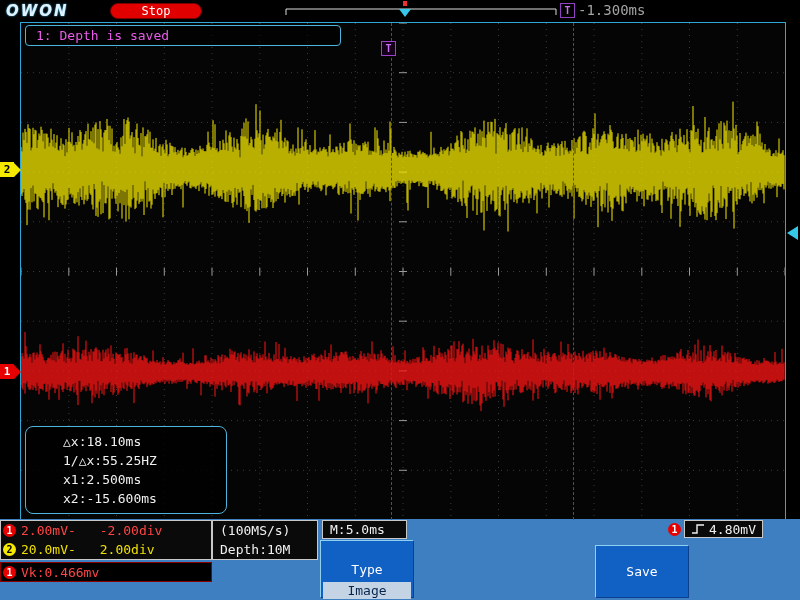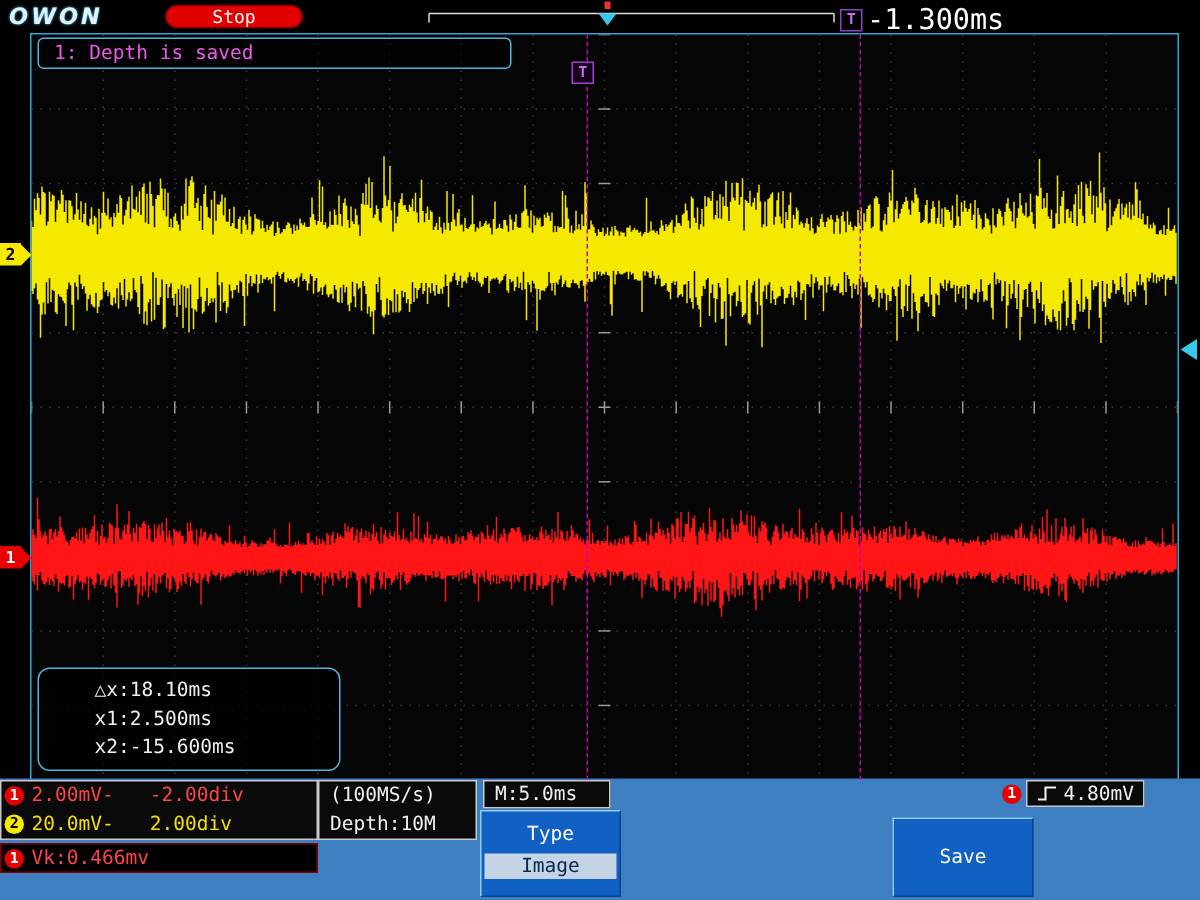--- a/index.html
+++ b/index.html
@@ -10,21 +10,21 @@
   .logo{position:absolute;left:6px;top:2px;color:#dff2ff;font-family:"DejaVu Sans",sans-serif;
         font-weight:bold;font-style:italic;font-size:15px;letter-spacing:2px;
         text-shadow:0 0 2px #49c3f0;}
   .stop-btn{position:absolute;left:110px;top:3px;width:92px;height:16px;background:#e00000;
         border:1px solid #7a0000;border-radius:8px;color:#fff;font-size:12px;line-height:13px;
         font-family:"DejaVu Sans Mono",monospace;padding:0;cursor:pointer;}
   .ruler{position:absolute;left:283px;top:0;}
   .trig-readout{position:absolute;left:560px;top:2px;display:flex;align-items:center;gap:3px;}
   .trig-t{display:inline-block;width:13px;height:13px;border:1px solid #9040c0;color:#c86ef0;
         font-size:10px;font-weight:bold;text-align:center;line-height:13px;}
-  .trig-val{color:#ffffff;font-size:19px;}
+  .trig-val{color:#a3a3a3;font-size:14px;}
   
   .scope{position:absolute;left:20px;top:22px;width:764px;height:497px;background:#050505;
         border:1px solid #2fa8d8;box-sizing:content-box;}
   .scope svg{position:absolute;left:0;top:0;}
   .cursor{position:absolute;top:0;bottom:0;width:0;border-left:1px dashed #c400c4;z-index:5;}
   .c1{left:370px;} .c2{left:552px;}
   .trig-pos{position:absolute;left:360px;top:18px;width:13px;height:13px;border:1px solid #a040d0;
         color:#c86ef0;background:#140018;font-size:10px;font-weight:bold;text-align:center;
         line-height:13px;z-index:6;}
   .msg-box{position:absolute;left:4px;top:2px;width:314px;height:19px;border:1px solid #4fb4dc;
@@ -62,21 +62,21 @@
   .acq-box{left:212px;top:1px;width:104px;height:38px;}
   .acq-box div{height:19px;line-height:19px;padding-left:7px;font-size:13px;}
   .tb-box{left:322px;top:1px;width:76px;height:17px;line-height:17px;padding-left:7px;font-size:13px;}
   .trig-group{position:absolute;left:668px;top:1px;display:flex;align-items:center;gap:3px;}
   .trig-lvl-box{display:flex;align-items:center;gap:4px;background:#0a0a0a;border:1px solid #c8c8c8;
         height:16px;padding:0 6px;font-size:13px;}
   .menu-btn{position:absolute;background:#1160c4;border:1px solid;cursor:pointer;
         border-color:#8fd0f0 #0c3f8e #0c3f8e #8fd0f0;color:#fff;
         font-family:"DejaVu Sans Mono",monospace;font-size:13px;text-align:center;}
   .type-btn{left:320px;top:21px;width:92px;height:56px;}
-  .type-btn .lbl{margin-top:8px;}
+  .type-btn .lbl{margin-top:21px;}
   .type-val{display:inline-block;margin-top:5px;background:#c4d4e4;color:#06264e;
         padding:1px 24px;font-size:13px;}
   .save-btn{left:595px;top:26px;width:92px;height:51px;line-height:51px;}
 </style>
 </head>
 <body>
 
 <div id="screen">
 
   <div class="topbar">
@@ -155,20 +155,21 @@
         <path d="M0 333.4L0 361.6M1 329.9L1 364.7M2 333.3L2 366.7M3 335.7L3 360.3M4 309.0L4 370.6M5 323.1L5 360.5M6 331.0L6 358.2M7 335.5L7 364.0M8 333.7L8 366.3M9 331.1L9 366.9M10 334.2L10 365.4M11 339.8L11 362.0M12 329.9L12 367.0M13 329.5L13 363.2M14 336.4L14 364.9M15 331.9L15 367.6M16 329.6L16 359.8M17 334.5L17 362.9M18 331.3L18 371.3M19 321.3L19 365.5M20 328.3L20 366.0M21 331.2L21 365.9M22 333.7L22 367.4M23 337.2L23 361.0M24 338.3L24 360.6M25 340.6L25 368.9M26 337.0L26 368.4M27 335.0L27 361.4M28 334.6L28 376.7M29 335.8L29 366.7M30 331.9L30 363.8M31 337.3L31 360.5M32 329.3L32 365.2M33 337.3L33 364.5M34 328.6L34 370.1M35 339.1L35 365.4M36 329.0L36 366.1M37 333.2L37 361.5M38 336.2L38 376.8M39 332.2L39 361.7M40 329.8L40 363.0M41 327.8L41 366.8M42 320.3L42 369.1M43 338.2L43 365.9M44 330.8L44 359.4M45 340.0L45 360.0M46 334.4L46 366.8M47 326.6L47 364.2M48 336.0L48 362.6M49 334.8L49 368.3M50 338.7L50 367.8M51 335.3L51 363.9M52 325.7L52 361.1M53 326.5L53 369.4M54 327.7L54 359.9M55 339.7L55 367.2M56 329.1L56 372.1M57 313.2L57 382.0M58 329.2L58 358.0M59 336.0L59 357.9M60 336.9L60 369.0M61 330.7L61 367.2M62 327.1L62 363.1M63 332.8L63 364.5M64 326.5L64 362.6M65 317.7L65 368.2M66 332.9L66 362.2M67 337.8L67 363.8M68 328.8L68 360.2M69 332.2L69 367.9M70 326.1L70 366.7M71 338.0L71 380.2M72 328.4L72 372.5M73 328.8L73 361.3M74 325.7L74 374.5M75 324.3L75 367.7M76 326.2L76 370.8M77 336.3L77 358.1M78 327.0L78 375.2M79 329.5L79 367.5M80 337.9L80 362.2M81 338.4L81 370.8M82 326.7L82 359.9M83 335.5L83 372.3M84 329.4L84 366.0M85 326.6L85 361.5M86 333.8L86 365.9M87 325.3L87 361.4M88 330.8L88 360.0M89 338.1L89 358.9M90 322.4L90 369.1M91 334.9L91 362.5M92 330.7L92 371.8M93 335.8L93 369.7M94 340.7L94 360.9M95 329.5L95 362.6M96 331.2L96 365.2M97 331.2L97 371.7M98 332.0L98 369.6M99 330.9L99 364.9M100 334.5L100 367.7M101 334.1L101 359.6M102 339.7L102 364.9M103 338.0L103 366.1M104 325.5L104 359.0M105 331.3L105 361.7M106 325.0L106 367.9M107 330.5L107 363.2M108 337.3L108 358.8M109 339.9L109 364.1M110 329.9L110 365.7M111 340.7L111 365.8M112 335.4L112 359.4M113 329.3L113 380.1M114 334.6L114 363.8M115 331.6L115 362.2M116 331.5L116 359.9M117 337.1L117 364.3M118 335.1L118 366.0M119 333.4L119 361.5M120 333.2L120 357.4M121 337.0L121 359.7M122 337.7L122 360.7M123 332.3L123 361.3M124 333.9L124 360.1M125 335.4L125 358.9M126 335.0L126 364.2M127 339.5L127 361.6M128 340.6L128 359.9M129 337.7L129 362.5M130 339.0L130 361.5M131 338.6L131 360.2M132 327.4L132 361.5M133 338.1L133 361.1M134 339.2L134 359.0M135 339.9L135 360.2M136 337.0L136 357.4M137 339.3L137 359.0M138 339.8L138 358.7M139 338.3L139 359.8M140 341.7L140 358.3M141 339.7L141 357.4M142 334.1L142 359.2M143 338.5L143 356.5M144 341.7L144 360.9M145 341.0L145 357.0M146 339.4L146 358.7M147 337.1L147 357.3M148 338.5L148 360.7M149 338.9L149 356.9M150 339.3L150 358.1M151 341.5L151 360.9M152 341.4L152 358.6M153 339.2L153 360.0M154 341.2L154 357.9M155 339.6L155 360.4M156 339.9L156 356.8M157 337.3L157 358.9M158 337.2L158 356.7M159 335.4L159 359.0M160 338.9L160 356.7M161 338.6L161 358.9M162 329.6L162 357.7M163 339.7L163 356.8M164 340.8L164 357.5M165 341.4L165 356.5M166 340.2L166 365.8M167 341.7L167 361.0M168 341.4L168 357.7M169 339.9L169 359.0M170 340.2L170 360.8M171 340.7L171 357.4M172 325.3L172 356.4M173 341.3L173 357.2M174 341.1L174 359.2M175 340.4L175 359.5M176 338.4L176 360.3M177 340.2L177 358.0M178 337.5L178 357.8M179 339.6L179 357.9M180 340.6L180 372.4M181 339.1L181 359.2M182 340.3L182 360.1M183 340.1L183 360.8M184 332.4L184 358.3M185 332.3L185 358.8M186 338.8L186 361.2M187 337.3L187 359.2M188 339.0L188 359.0M189 340.3L189 363.7M190 334.5L190 360.9M191 340.3L191 360.7M192 336.2L192 362.2M193 339.4L193 358.6M194 336.2L194 373.6M195 337.8L195 361.5M196 340.2L196 365.8M197 332.1L197 361.0M198 333.6L198 362.6M199 340.4L199 358.6M200 333.8L200 362.5M201 331.4L201 367.3M202 338.9L202 359.0M203 336.2L203 359.4M204 332.1L204 362.7M205 334.8L205 364.4M206 333.6L206 357.4M207 334.9L207 362.4M208 335.8L208 362.4M209 325.8L209 360.8M210 331.4L210 369.0M211 327.7L211 363.1M212 331.8L212 357.9M213 329.4L213 362.2M214 328.4L214 357.8M215 337.0L215 358.7M216 334.0L216 359.5M217 330.0L217 364.0M218 338.8L218 381.6M219 331.7L219 382.3M220 329.3L220 362.7M221 335.5L221 361.2M222 334.5L222 362.7M223 330.8L223 365.8M224 335.7L224 359.5M225 331.7L225 360.4M226 337.7L226 373.5M227 333.2L227 369.4M228 326.3L228 370.5M229 334.9L229 362.3M230 331.7L230 358.9M231 337.2L231 358.0M232 339.5L232 363.9M233 328.4L233 369.3M234 339.2L234 366.9M235 333.2L235 358.7M236 330.3L236 370.0M237 335.2L237 362.3M238 336.4L238 362.5M239 331.6L239 362.7M240 334.4L240 366.9M241 334.7L241 365.4M242 331.4L242 363.7M243 337.4L243 360.6M244 318.5L244 363.2M245 333.7L245 358.6M246 337.4L246 370.4M247 336.0L247 360.5M248 329.9L248 358.5M249 336.8L249 364.5M250 335.4L250 366.9M251 337.6L251 365.7M252 338.9L252 364.9M253 331.4L253 362.3M254 337.1L254 359.9M255 319.0L255 360.4M256 335.9L256 361.5M257 336.2L257 359.0M258 320.9L258 361.2M259 337.9L259 360.4M260 336.1L260 359.4M261 338.9L261 360.1M262 333.2L262 360.5M263 334.8L263 364.1M264 324.8L264 360.2M265 335.7L265 360.9M266 333.7L266 360.5M267 339.9L267 362.5M268 336.3L268 357.6M269 336.2L269 362.2M270 333.2L270 361.7M271 337.5L271 361.9M272 336.0L272 358.2M273 334.3L273 362.9M274 335.0L274 363.3M275 337.7L275 362.4M276 336.0L276 378.0M277 339.4L277 360.9M278 334.3L278 360.8M279 336.9L279 360.8M280 339.1L280 360.7M281 339.7L281 363.2M282 338.9L282 360.4M283 333.3L283 361.9M284 337.5L284 360.1M285 335.1L285 364.7M286 339.6L286 358.8M287 334.7L287 362.9M288 334.2L288 357.5M289 337.2L289 362.3M290 337.2L290 362.7M291 331.6L291 359.1M292 332.9L292 360.5M293 330.7L293 356.7M294 334.1L294 360.8M295 337.4L295 365.9M296 334.6L296 366.1M297 334.8L297 359.4M298 333.2L298 377.8M299 339.1L299 362.0M300 331.4L300 359.3M301 332.5L301 361.8M302 335.9L302 365.0M303 336.6L303 357.1M304 327.2L304 363.3M305 334.0L305 364.4M306 336.3L306 366.9M307 333.9L307 360.3M308 330.0L308 365.1M309 337.5L309 360.1M310 321.5L310 366.5M311 339.0L311 360.9M312 335.9L312 366.1M313 332.8L313 362.4M314 334.8L314 364.1M315 329.3L315 364.8M316 332.7L316 360.1M317 338.0L317 364.3M318 333.2L318 360.9M319 331.9L319 365.0M320 329.0L320 369.9M321 329.0L321 360.1M322 330.2L322 365.3M323 331.5L323 360.4M324 328.8L324 363.9M325 328.4L325 365.2M326 331.6L326 361.0M327 334.6L327 361.2M328 337.8L328 359.7M329 333.6L329 371.0M330 338.0L330 361.0M331 337.0L331 361.2M332 333.0L332 359.7M333 336.1L333 370.2M334 334.7L334 366.2M335 337.0L335 358.9M336 336.9L336 359.5M337 335.2L337 370.5M338 337.4L338 367.3M339 331.3L339 367.8M340 328.0L340 361.3M341 332.9L341 369.7M342 336.0L342 367.6M343 330.4L343 367.4M344 334.2L344 367.3M345 333.5L345 365.1M346 336.7L346 360.5M347 329.8L347 380.4M348 338.6L348 365.0M349 331.1L349 363.5M350 335.4L350 360.7M351 318.4L351 365.8M352 336.3L352 362.7M353 330.5L353 364.1M354 331.5L354 362.5M355 336.3L355 370.4M356 337.9L356 367.2M357 330.9L357 362.7M358 337.2L358 357.8M359 334.6L359 359.3M360 327.2L360 361.1M361 330.5L361 361.0M362 335.4L362 361.2M363 333.4L363 364.9M364 332.8L364 362.0M365 336.8L365 363.0M366 335.1L366 362.3M367 338.4L367 364.0M368 336.7L368 359.6M369 339.8L369 357.4M370 337.4L370 360.5M371 337.2L371 360.2M372 323.2L372 358.8M373 339.6L373 361.4M374 332.2L374 363.4M375 338.8L375 365.1M376 339.7L376 358.4M377 337.5L377 360.8M378 336.8L378 359.7M379 340.2L379 362.0M380 337.7L380 358.6M381 337.5L381 360.5M382 338.9L382 362.0M383 337.3L383 361.8M384 327.4L384 356.7M385 340.5L385 357.7M386 337.8L386 367.2M387 339.1L387 358.1M388 340.6L388 360.6M389 336.7L389 358.4M390 340.8L390 359.7M391 338.5L391 361.1M392 335.9L392 358.3M393 339.7L393 357.9M394 335.8L394 358.2M395 340.0L395 363.8M396 334.2L396 362.0M397 335.5L397 360.6M398 333.8L398 361.0M399 339.2L399 360.1M400 340.4L400 360.2M401 338.1L401 363.7M402 324.3L402 358.6M403 326.9L403 362.3M404 338.1L404 359.2M405 334.8L405 364.1M406 335.5L406 362.7M407 338.2L407 375.7M408 337.6L408 363.6M409 337.8L409 366.8M410 332.1L410 363.9M411 340.0L411 359.9M412 333.7L412 360.1M413 322.8L413 368.6M414 334.2L414 362.9M415 336.4L415 368.5M416 332.0L416 370.0M417 332.1L417 371.4M418 324.9L418 357.9M419 329.5L419 362.1M420 334.1L420 362.4M421 330.4L421 370.9M422 333.4L422 364.1M423 336.1L423 370.5M424 328.9L424 370.1M425 331.9L425 371.4M426 339.4L426 363.3M427 326.1L427 364.7M428 327.7L428 361.4M429 335.8L429 376.0M430 322.6L430 361.9M431 322.4L431 367.7M432 335.1L432 371.9M433 318.4L433 369.5M434 338.4L434 361.9M435 334.9L435 364.2M436 326.1L436 371.5M437 326.3L437 369.3M438 318.1L438 364.6M439 331.9L439 369.4M440 328.6L440 363.7M441 322.5L441 357.8M442 320.7L442 379.3M443 334.3L443 377.8M444 340.1L444 368.1M445 331.5L445 372.1M446 328.5L446 369.2M447 330.1L447 380.7M448 325.5L448 362.7M449 332.4L449 372.5M450 337.5L450 369.9M451 333.4L451 381.0M452 315.8L452 364.8M453 328.4L453 377.5M454 331.4L454 365.0M455 323.7L455 378.4M456 324.0L456 377.2M457 338.1L457 363.7M458 336.0L458 369.0M459 331.8L459 382.5M460 337.3L460 388.1M461 322.6L461 380.4M462 334.8L462 370.9M463 335.9L463 370.5M464 329.9L464 374.0M465 335.5L465 377.9M466 337.0L466 358.9M467 322.4L467 373.3M468 326.7L468 369.0M469 331.5L469 375.4M470 327.0L470 361.5M471 331.8L471 370.0M472 325.9L472 374.0M473 317.2L473 367.7M474 324.6L474 373.6M475 327.2L475 359.0M476 326.8L476 359.4M477 319.6L477 363.2M478 331.3L478 366.9M479 334.4L479 367.3M480 320.6L480 363.8M481 335.3L481 357.8M482 321.2L482 376.5M483 334.0L483 383.8M484 339.0L484 359.1M485 328.6L485 367.5M486 331.2L486 370.1M487 324.5L487 377.3M488 326.6L488 366.9M489 325.2L489 363.6M490 328.7L490 367.2M491 337.0L491 362.8M492 338.0L492 372.2M493 340.2L493 366.9M494 334.9L494 360.8M495 331.0L495 366.5M496 327.2L496 356.9M497 327.9L497 362.7M498 332.0L498 363.2M499 337.1L499 369.3M500 335.6L500 370.2M501 326.2L501 368.9M502 332.7L502 369.4M503 331.0L503 364.0M504 331.6L504 361.6M505 335.4L505 362.3M506 330.8L506 367.4M507 328.9L507 357.8M508 336.2L508 366.1M509 333.0L509 363.6M510 334.6L510 367.2M511 335.3L511 358.7M512 316.4L512 377.6M513 336.1L513 370.2M514 329.7L514 360.8M515 331.5L515 362.3M516 338.3L516 365.8M517 335.3L517 376.0M518 338.8L518 363.6M519 337.6L519 363.2M520 329.0L520 361.1M521 333.3L521 357.4M522 339.3L522 364.6M523 325.7L523 357.1M524 332.1L524 357.4M525 340.4L525 363.5M526 332.1L526 357.6M527 328.7L527 365.8M528 330.6L528 363.3M529 334.0L529 358.7M530 338.3L530 361.4M531 333.5L531 358.2M532 331.3L532 359.4M533 330.2L533 366.1M534 330.1L534 370.2M535 333.4L535 369.3M536 336.6L536 361.0M537 338.2L537 362.9M538 332.1L538 365.0M539 338.7L539 364.5M540 318.5L540 365.8M541 333.8L541 367.0M542 329.7L542 361.1M543 332.2L543 357.3M544 331.1L544 366.8M545 336.3L545 363.3M546 332.3L546 368.9M547 320.9L547 362.2M548 328.9L548 362.9M549 335.7L549 361.6M550 330.4L550 370.0M551 331.4L551 368.1M552 340.2L552 365.2M553 337.5L553 364.3M554 328.5L554 370.0M555 332.3L555 357.3M556 333.0L556 366.5M557 336.8L557 371.4M558 330.0L558 364.7M559 333.1L559 359.6M560 334.8L560 359.9M561 336.4L561 364.7M562 327.8L562 363.0M563 334.2L563 359.8M564 339.0L564 361.2M565 332.5L565 361.3M566 330.9L566 364.5M567 335.6L567 364.0M568 329.8L568 361.8M569 331.5L569 357.6M570 329.2L570 368.3M571 338.9L571 369.2M572 327.8L572 367.1M573 332.6L573 369.8M574 335.7L574 368.2M575 327.6L575 363.1M576 329.7L576 371.0M577 334.7L577 359.9M578 335.1L578 362.0M579 328.2L579 376.7M580 334.8L580 360.9M581 334.0L581 363.6M582 333.6L582 364.2M583 324.7L583 363.6M584 336.9L584 362.3M585 329.7L585 361.5M586 336.5L586 368.6M587 335.2L587 359.0M588 333.7L588 359.6M589 329.1L589 370.0M590 332.9L590 363.3M591 335.0L591 375.5M592 334.3L592 369.8M593 334.5L593 362.1M594 331.0L594 362.2M595 331.6L595 365.8M596 334.6L596 365.3M597 336.8L597 365.4M598 333.1L598 363.4M599 336.4L599 361.0M600 337.9L600 359.9M601 333.9L601 364.1M602 338.4L602 360.7M603 334.3L603 358.9M604 338.8L604 364.2M605 336.8L605 362.6M606 338.4L606 359.5M607 336.9L607 365.8M608 335.5L608 360.7M609 334.8L609 357.2M610 338.5L610 361.7M611 340.5L611 360.9M612 335.8L612 360.9M613 336.6L613 359.9M614 336.2L614 361.3M615 336.4L615 359.3M616 337.8L616 362.4M617 338.8L617 366.6M618 336.0L618 362.7M619 338.1L619 359.9M620 337.2L620 360.9M621 341.2L621 362.7M622 338.3L622 358.5M623 339.0L623 362.5M624 338.6L624 357.9M625 339.3L625 360.5M626 336.7L626 362.9M627 338.4L627 362.8M628 336.9L628 361.2M629 338.2L629 362.6M630 337.4L630 361.0M631 334.5L631 360.7M632 338.2L632 358.2M633 340.7L633 359.4M634 337.8L634 361.2M635 338.4L635 358.6M636 340.3L636 362.3M637 337.2L637 359.6M638 336.7L638 360.4M639 338.1L639 358.7M640 333.1L640 364.0M641 336.8L641 365.9M642 332.1L642 363.9M643 337.4L643 365.1M644 332.1L644 362.8M645 337.6L645 361.8M646 337.4L646 359.3M647 333.8L647 361.3M648 335.1L648 365.6M649 333.9L649 361.6M650 336.1L650 360.5M651 333.4L651 363.5M652 336.5L652 358.9M653 333.8L653 363.0M654 335.3L654 362.9M655 336.0L655 363.6M656 329.7L656 366.3M657 330.5L657 360.5M658 335.6L658 366.6M659 328.5L659 360.9M660 326.0L660 361.0M661 335.6L661 359.5M662 333.2L662 370.7M663 336.1L663 360.4M664 335.3L664 367.6M665 337.7L665 371.3M666 331.5L666 360.3M667 327.0L667 369.6M668 336.0L668 370.2M669 332.9L669 363.0M670 334.6L670 370.4M671 339.3L671 364.4M672 329.4L672 369.9M673 336.4L673 372.6M674 321.5L674 372.5M675 331.3L675 368.0M676 338.8L676 366.9M677 316.6L677 369.2M678 337.8L678 374.2M679 338.2L679 368.2M680 327.2L680 362.4M681 338.1L681 362.6M682 340.1L682 359.5M683 322.5L683 364.7M684 338.6L684 361.5M685 336.7L685 374.4M686 332.9L686 366.2M687 328.3L687 371.1M688 334.3L688 366.1M689 322.1L689 377.0M690 328.4L690 378.3M691 337.6L691 363.0M692 333.3L692 359.9M693 328.2L693 361.5M694 334.9L694 363.2M695 327.0L695 366.1M696 338.0L696 363.5M697 337.2L697 364.3M698 336.2L698 367.6M699 334.8L699 369.8M700 338.2L700 363.0M701 322.5L701 372.4M702 331.7L702 363.7M703 332.5L703 367.5M704 329.2L704 361.2M705 339.4L705 358.8M706 330.5L706 368.1M707 328.7L707 364.4M708 336.6L708 367.3M709 329.9L709 362.7M710 333.3L710 360.1M711 339.2L711 368.7M712 339.7L712 356.9M713 338.8L713 363.2M714 329.9L714 364.1M715 334.1L715 364.2M716 338.2L716 359.3M717 334.1L717 364.6M718 340.2L718 359.0M719 334.3L719 363.1M720 340.6L720 360.2M721 335.4L721 359.7M722 335.4L722 357.7M723 334.6L723 363.0M724 336.8L724 360.4M725 336.0L725 361.2M726 336.3L726 359.3M727 338.6L727 362.3M728 335.9L728 360.2M729 338.7L729 360.6M730 338.1L730 357.7M731 340.9L731 358.6M732 341.1L732 358.0M733 340.9L733 359.2M734 338.6L734 358.8M735 341.5L735 357.4M736 337.1L736 358.3M737 341.8L737 357.1M738 337.6L738 359.3M739 339.8L739 359.2M740 340.8L740 358.2M741 339.4L741 357.7M742 340.1L742 360.3M743 335.0L743 359.7M744 337.6L744 358.7M745 337.6L745 357.3M746 337.7L746 356.9M747 337.9L747 360.7M748 338.7L748 359.1M749 339.5L749 360.2M750 340.6L750 358.3M751 338.6L751 359.1M752 341.8L752 357.9M753 339.4L753 360.0M754 329.1L754 359.4M755 338.4L755 358.3M756 341.5L756 356.6M757 340.6L757 357.7M758 340.4L758 359.0M759 339.2L759 358.1M760 340.8L760 358.3M761 325.8L761 358.2M762 341.0L762 356.7M763 339.1L763 356.7" stroke="#ff1515" stroke-width="1" fill="none"></path>
       </svg>
     <div class="cursor c1"></div>
     <div class="cursor c2"></div>
     <div class="trig-pos">T</div>
     <div class="msg-box">
       <span>1: Depth is saved</span>
     </div>
     <div class="meas-box">
       <div>△x:18.10ms</div>
+      <div>1/△x:55.25HZ</div>
       <div>x1:2.500ms</div>
       <div>x2:-15.600ms</div>
     </div>
   </div>
 
   <div class="ch-marker ch2m">
     <span class="num">2</span>
     <i class="arr"></i>
   </div>
   <div class="ch-marker ch1m">

